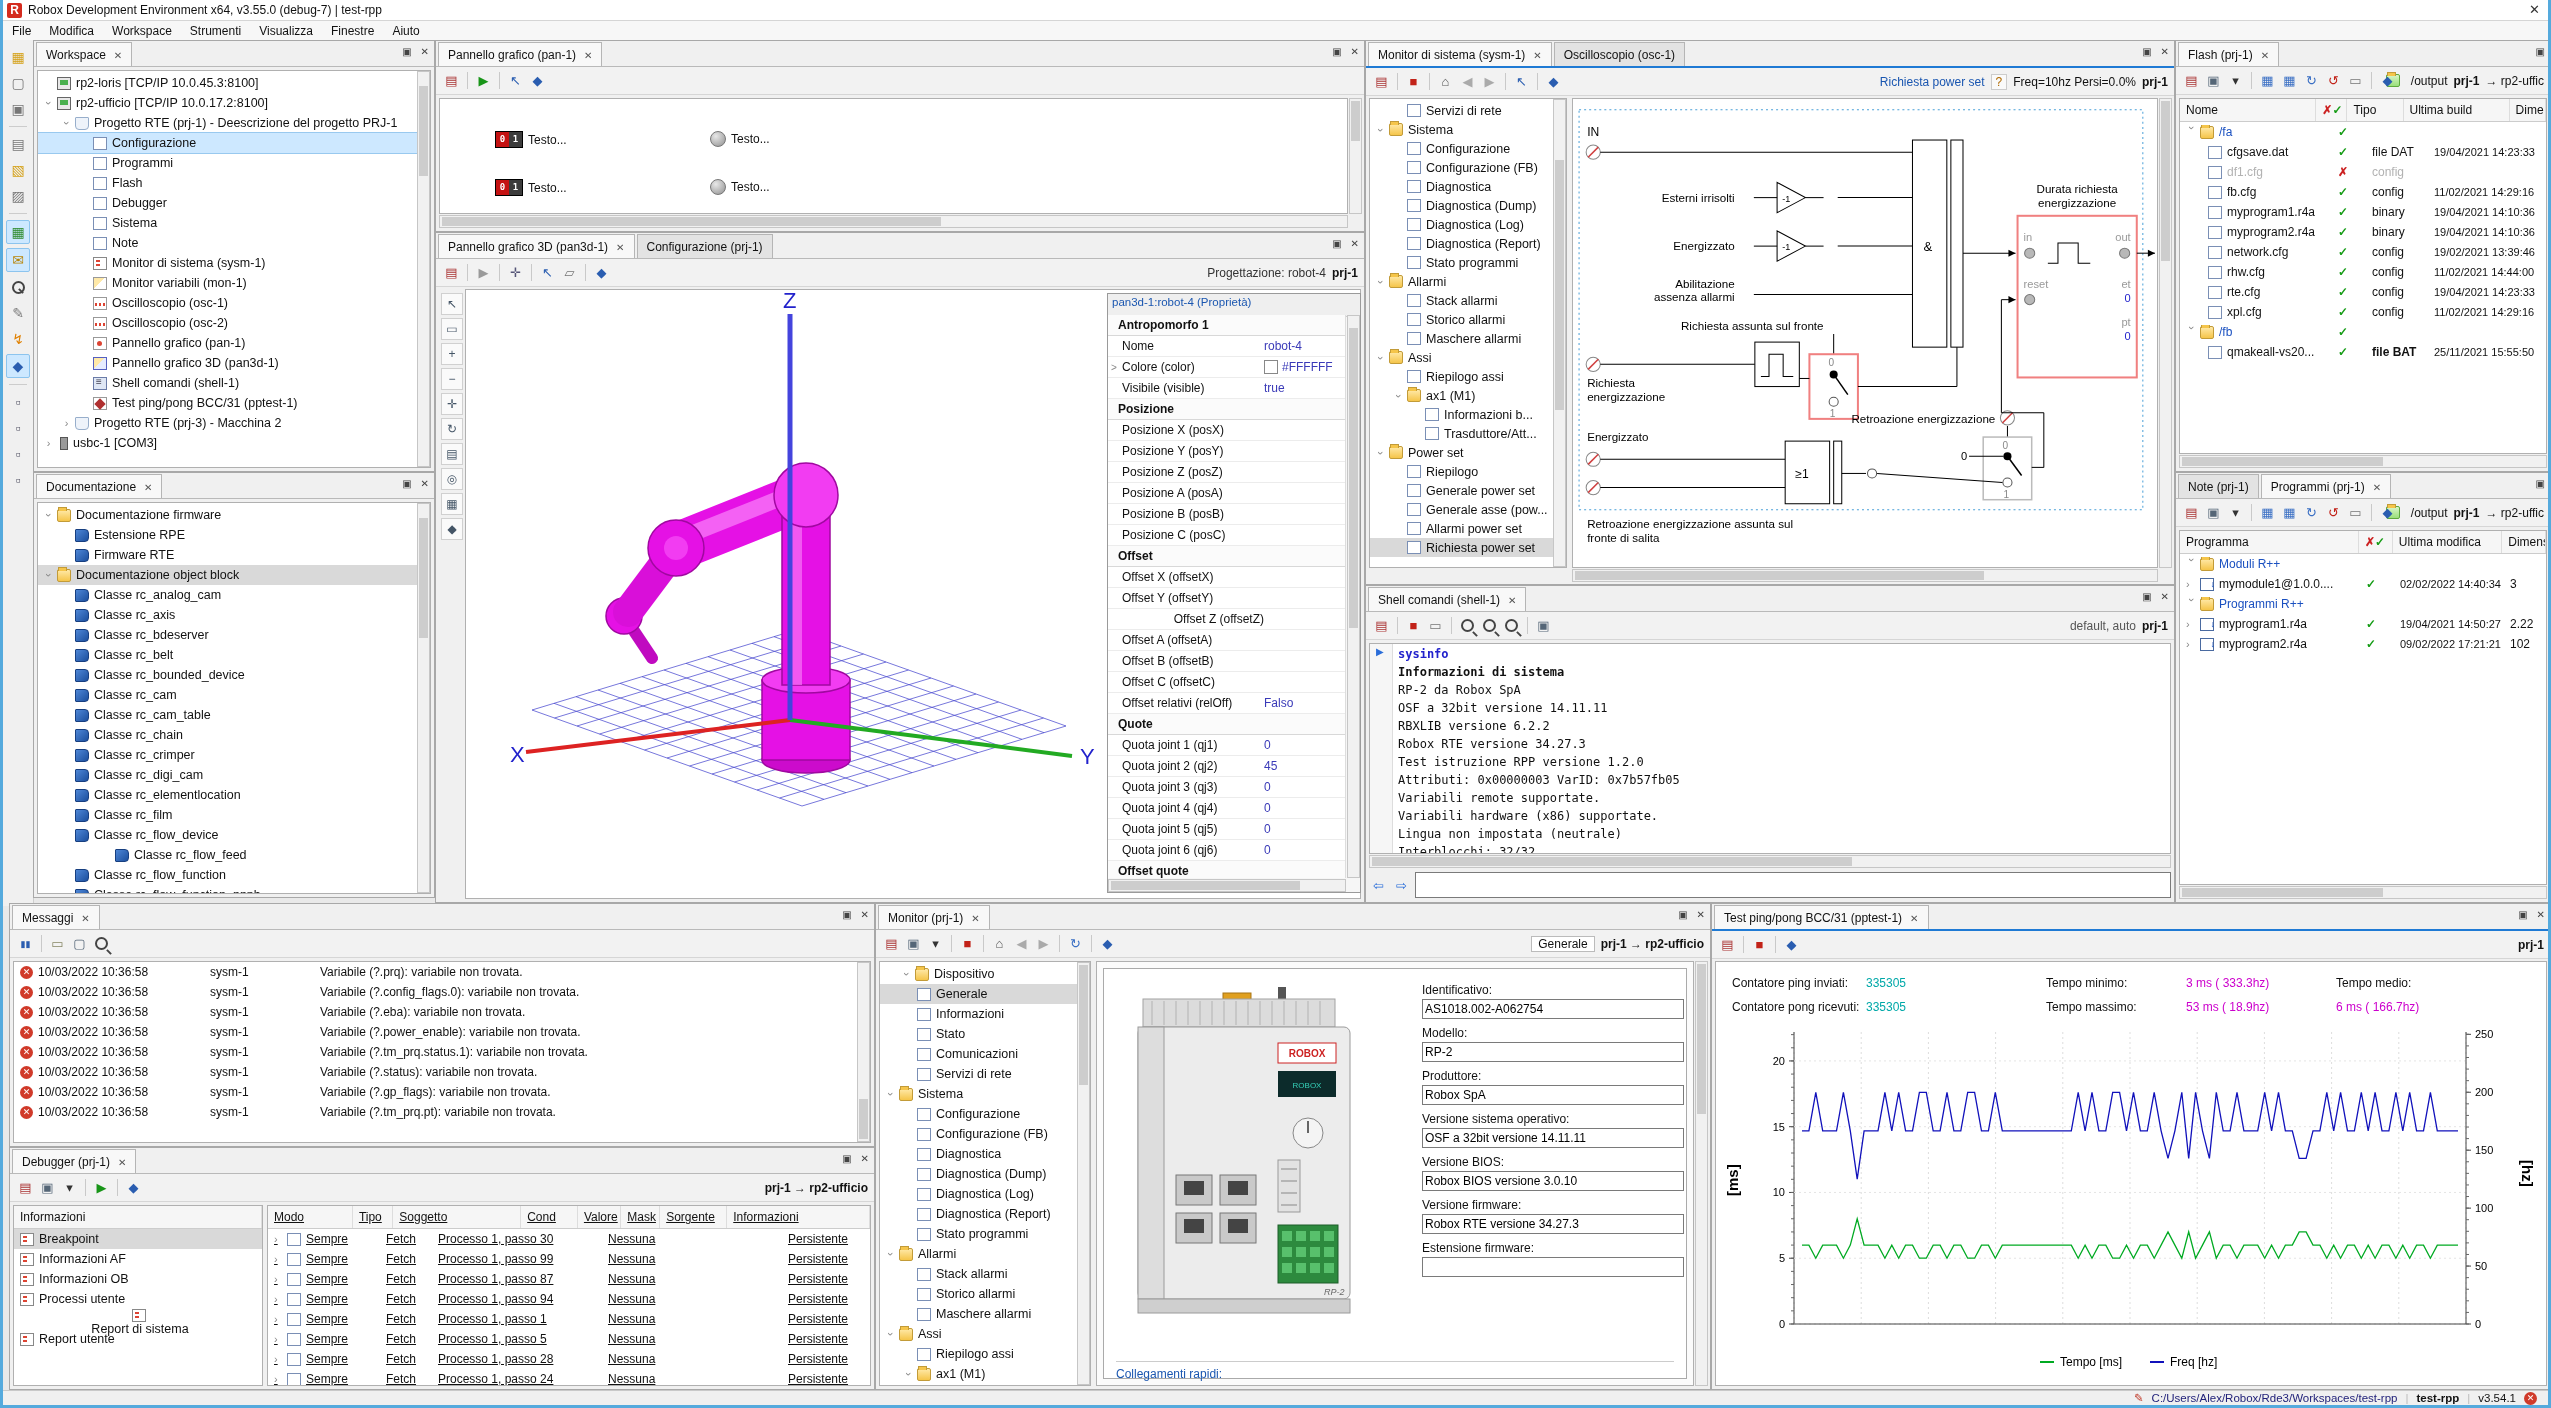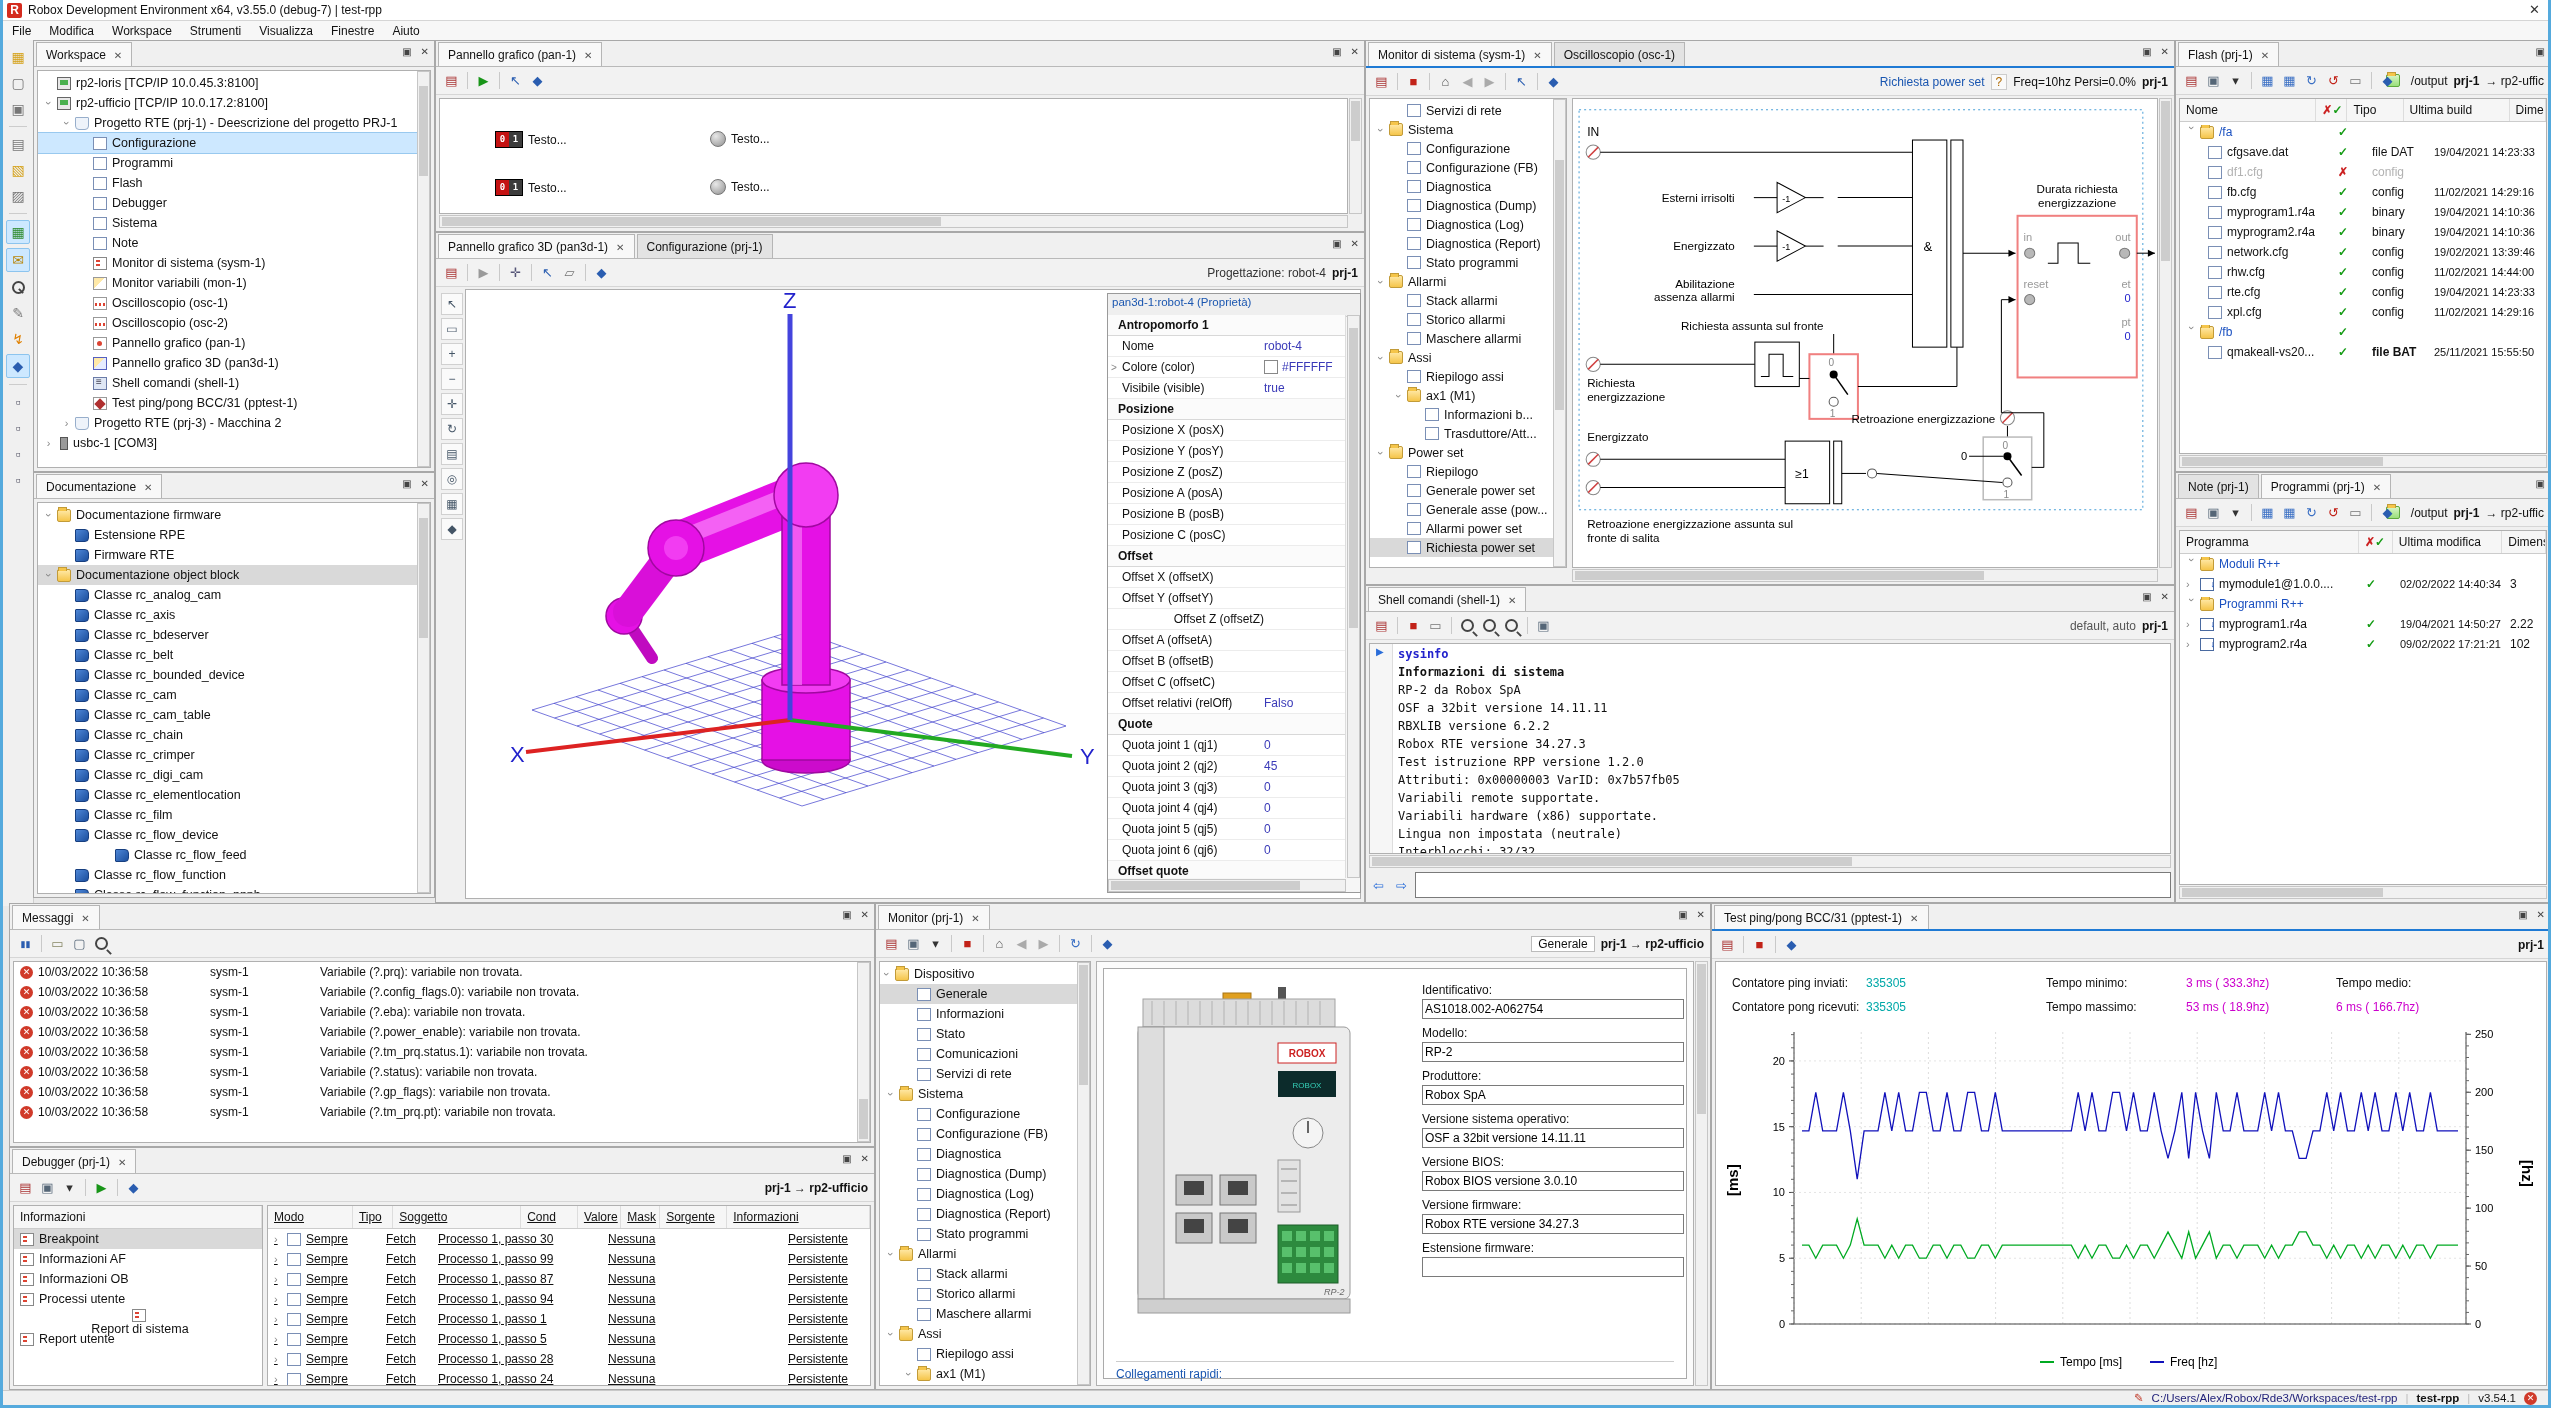--- a/index.html
+++ b/index.html
@@ -1575,21 +1575,21 @@
         <span class="tbi" style="color: rgb(85, 85, 85);">⌂</span>
         <span class="tbi" style="color: rgb(170, 170, 170);">◀</span>
         <span class="tbi" style="color: rgb(170, 170, 170);">▶</span>
         <div class="tsep"></div>
         <span class="tbi" style="color: rgb(58, 111, 196);">↻</span>
         <div class="tsep"></div>
         <span class="tbi" style="color: rgb(42, 93, 176);">◆</span>
       </div>
     <div class="white" style="left:3px;top:57px;width:212px;bottom:3px;">
       <div id="mon-tree" style="padding-top:2px;">
-          <div class="trow" style="height: 20px; padding-left: 0;">
+          <div class="trow" style="height: 20px; padding-left: 20px;">
             <span class="exp down">›</span>
             <span class="tico folder"></span>
             <span>Dispositivo</span>
           </div>
           <div class="trow sel-gray" style="height: 20px; padding-left: 22px;">
             <span class="exp"></span>
             <span class="tico file"></span>
             <span>Generale</span>
           </div>
           <div class="trow" style="height: 20px; padding-left: 22px;">

